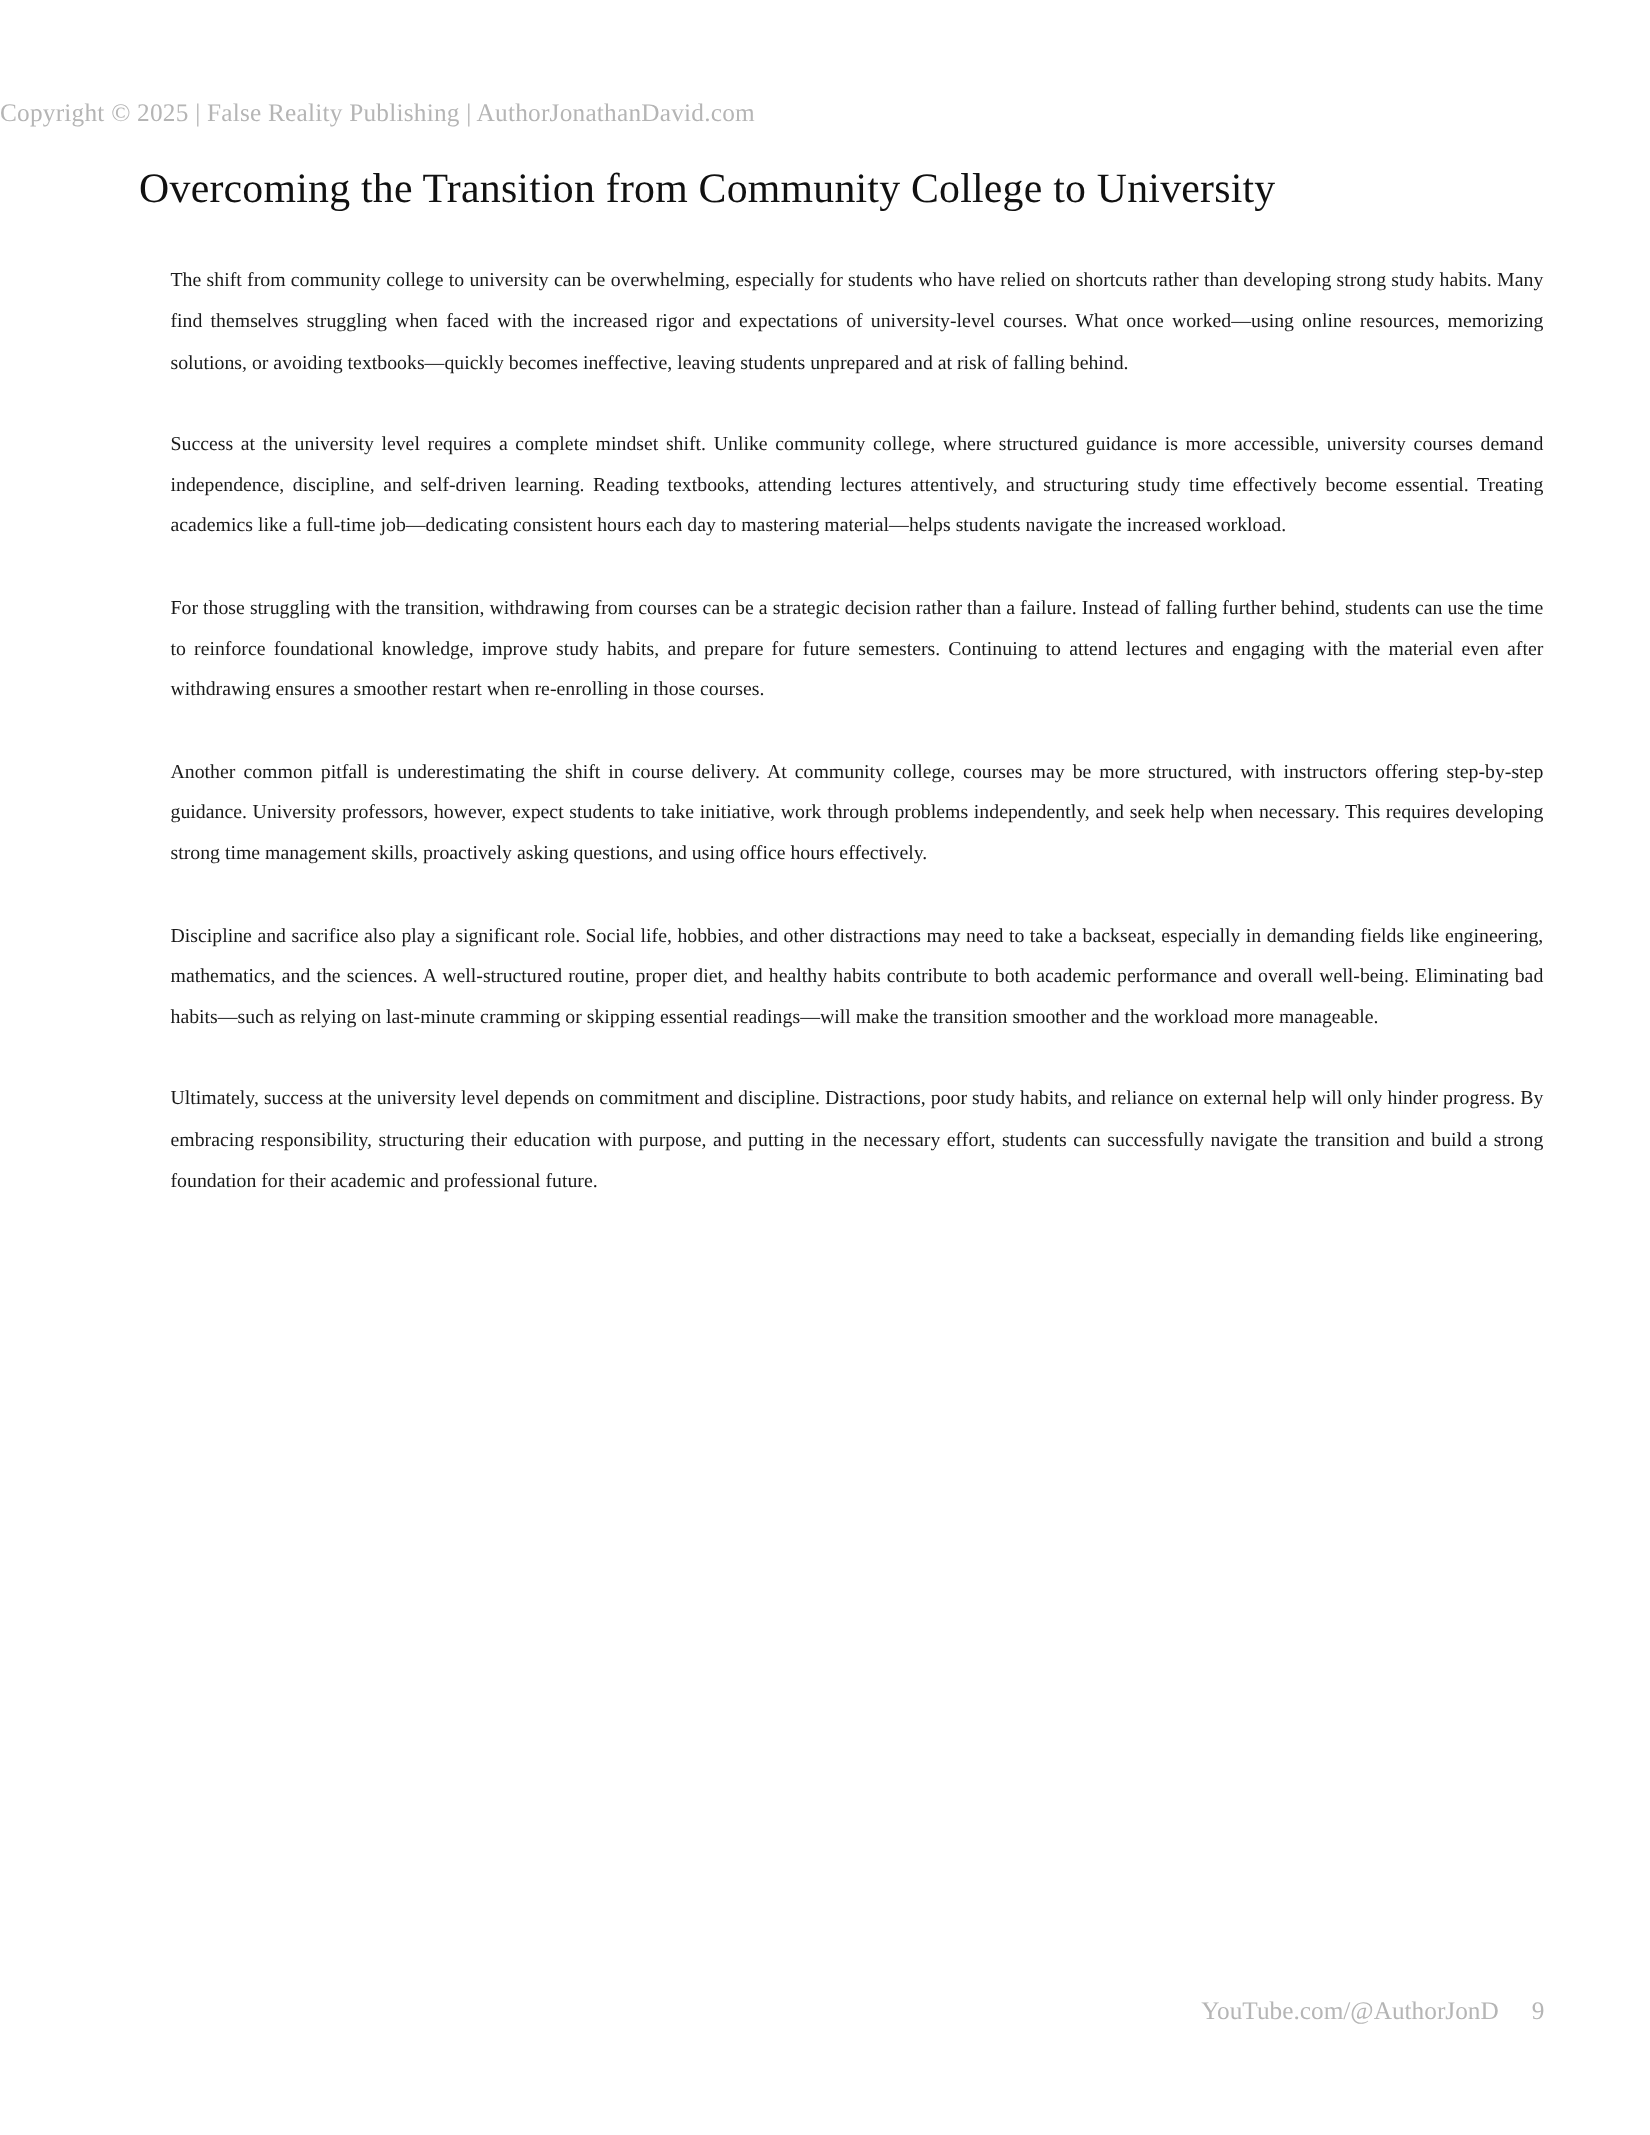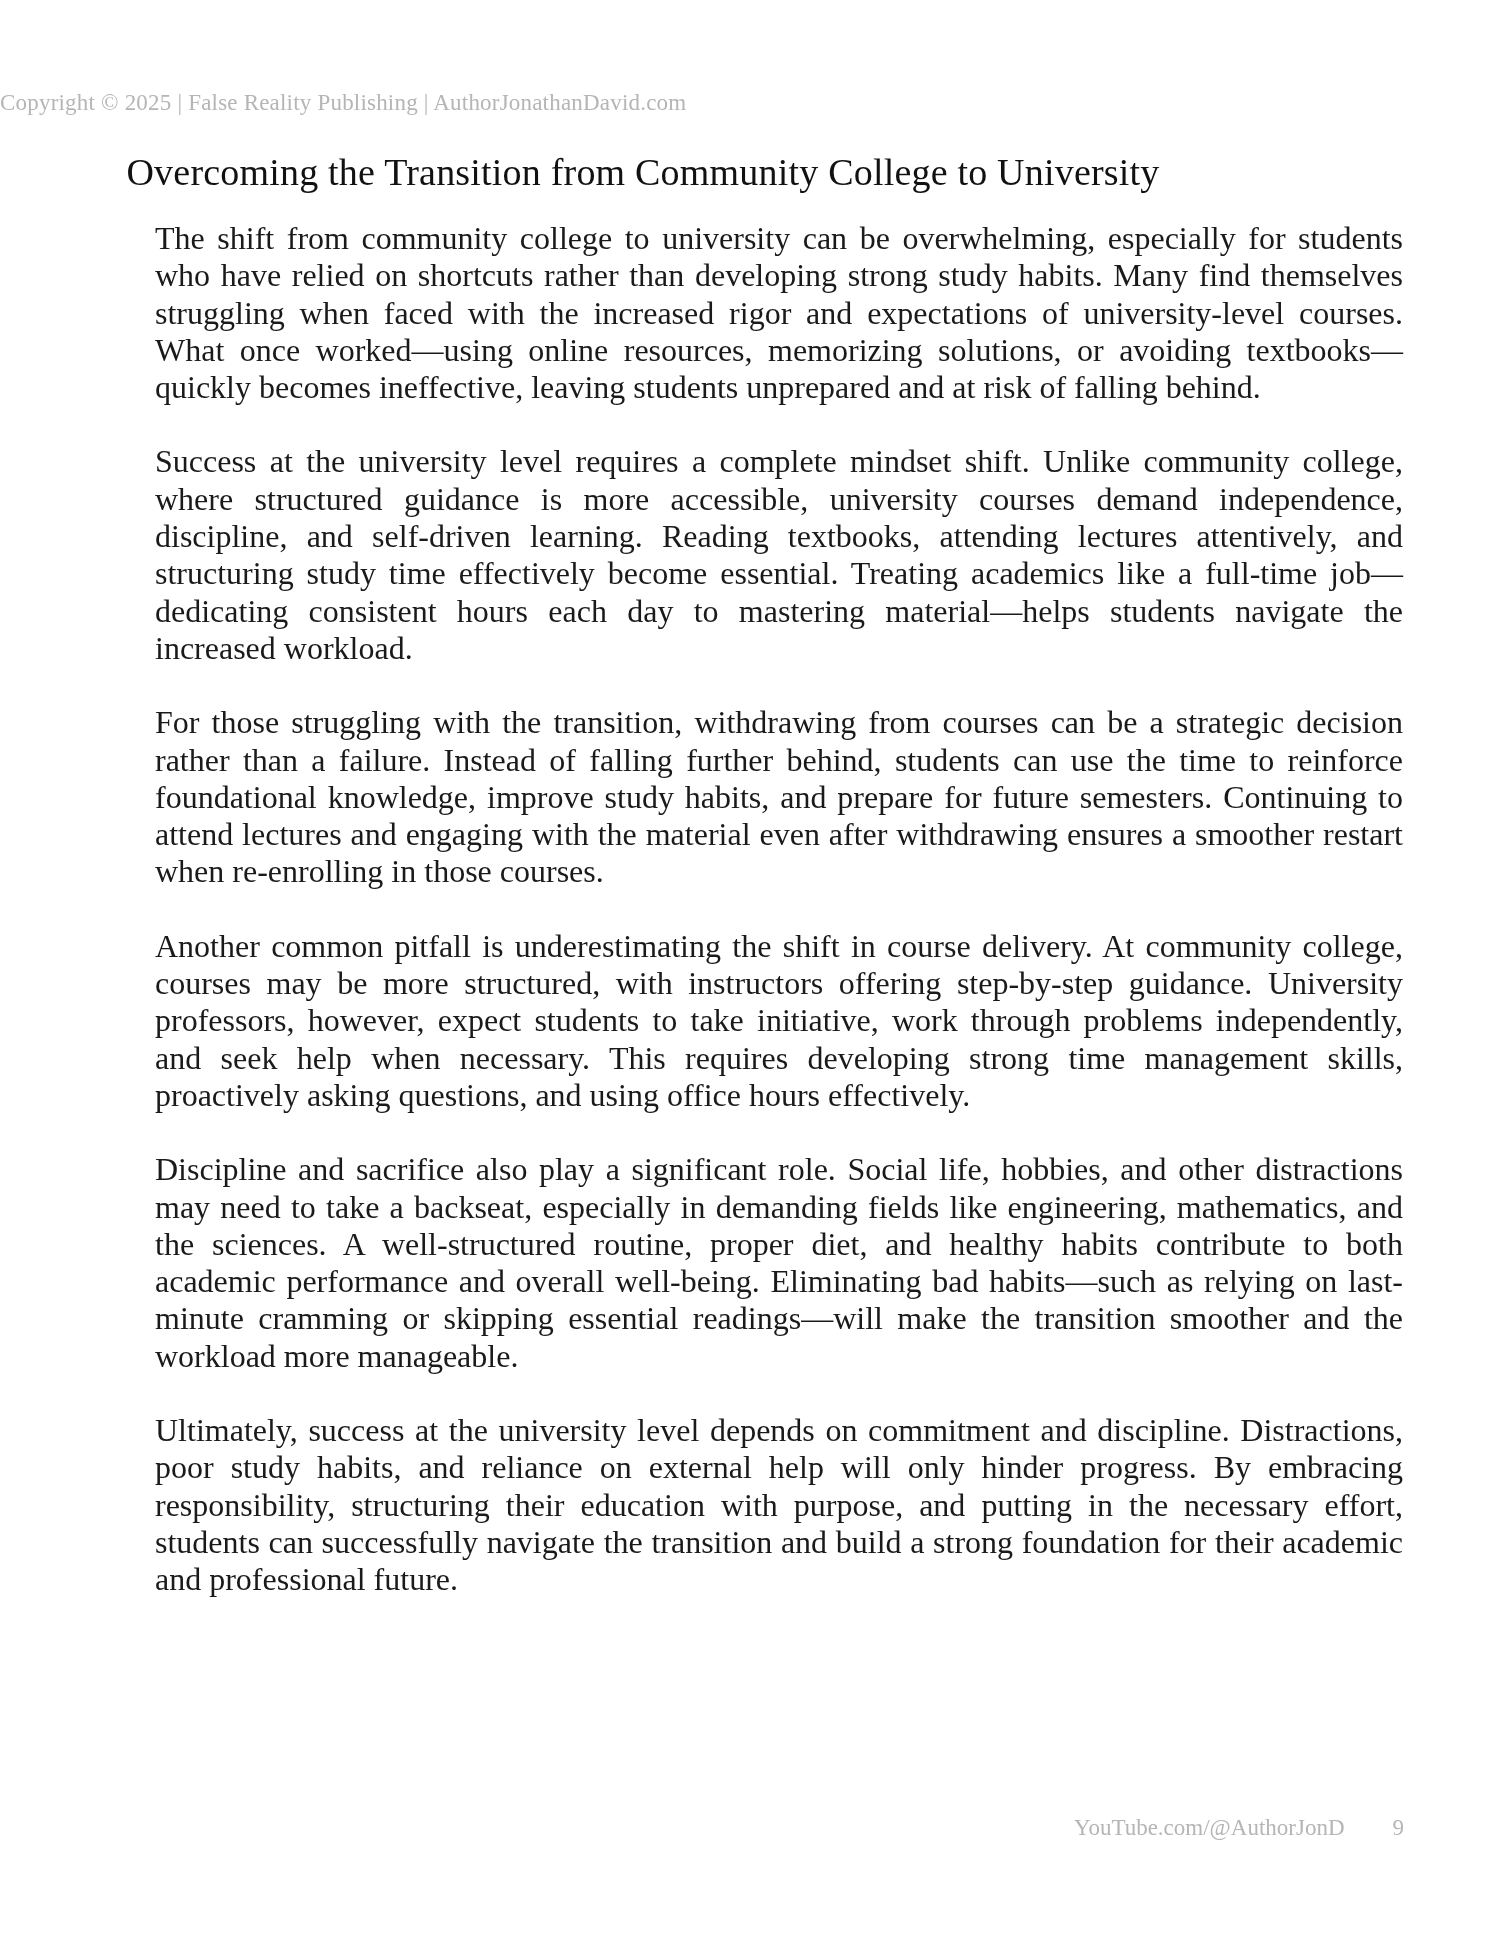--- a/index.html
+++ b/index.html
@@ -36,35 +36,35 @@
       color: #111111;
       letter-spacing: 0.2px;
     }
     .body-text {
       position: absolute;
       top: 220px;
       left: 155px;
       width: 1248px;
     }
     .paragraph {
-      margin: 0 0 37px 0;
-      font-size: 32px;
+      margin: 16px 0 37px 0;
+      font-size: 18px;
       line-height: 37.3px;
       text-align: justify;
       text-justify: inter-word;
       color: #1a1a1a;
     }
     .footer {
       position: absolute;
       top: 1815px;
       right: 96px;
       font-size: 23px;
       color: #b5b5b5;
       display: flex;
-      gap: 48px;
+      gap: 30px;
       align-items: flex-end;
     }
   </style>
 </head>
 <body>
 
 <div>
   <div class="header-line">Copyright © 2025 | False Reality Publishing | AuthorJonathanDavid.com</div>
 
   <h1 class="page-title">Overcoming the Transition from Community College to University</h1>

